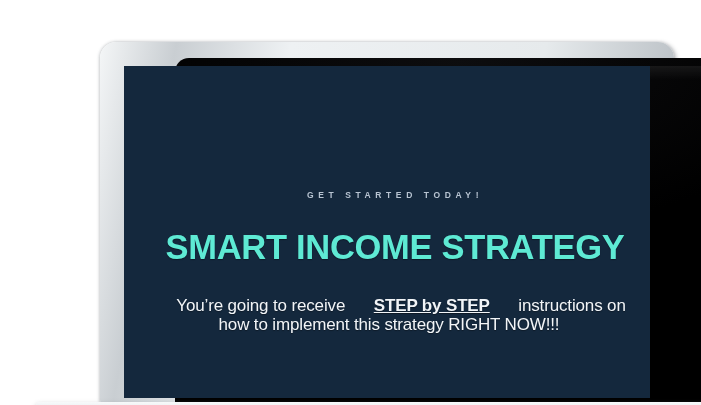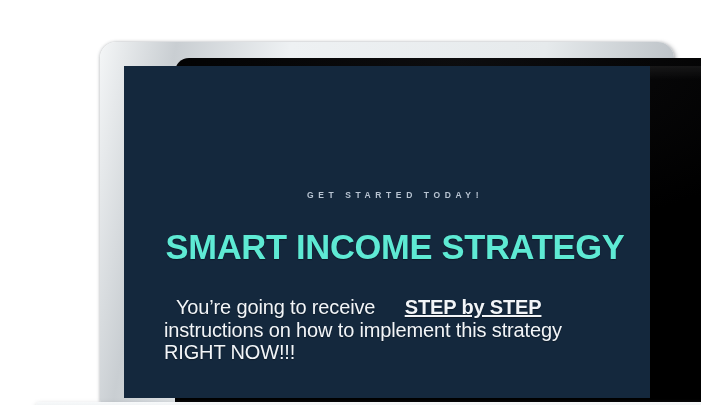--- a/index.html
+++ b/index.html
@@ -86,22 +86,23 @@
     font-weight:700;
     letter-spacing:-0.3px;
     white-space:nowrap;
     line-height:1.05;
     text-shadow:0 1px 1px rgba(0,0,0,.35);
   }
 
   #subhead {
     margin-top:15px;
     width:470px;
+    text-align:center;
     color:#f2f5f8;
-    font-size:20px;
+    font-size:17px;
     font-weight:400;
     line-height:1.12;
     letter-spacing:-0.15px;
     text-shadow:0 1px 1px rgba(0,0,0,.35);
   }
   #subhead .emph {
     font-weight:700;
     text-decoration:underline;
     text-underline-offset:1px;
   }

